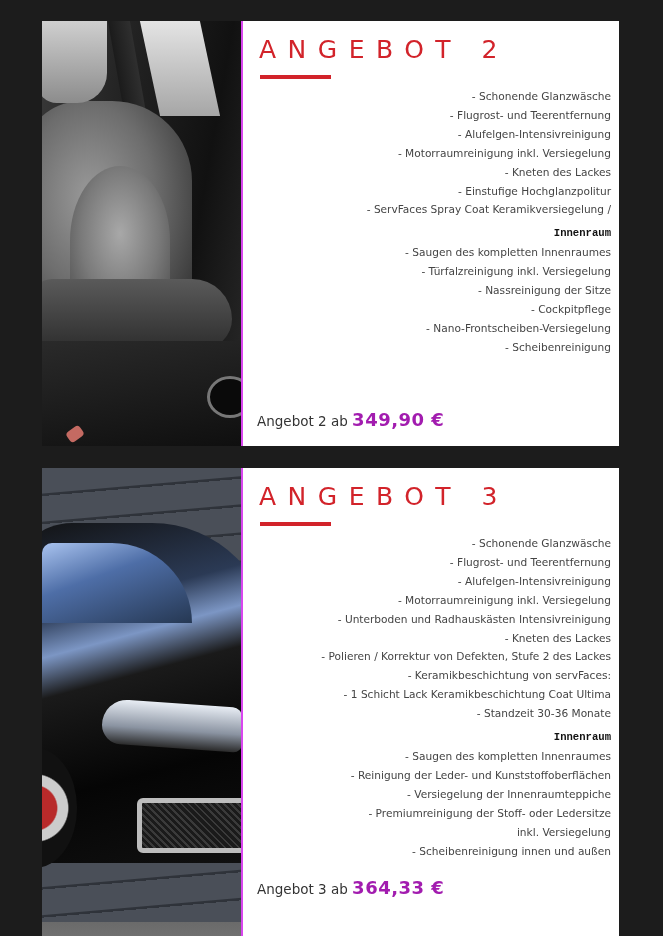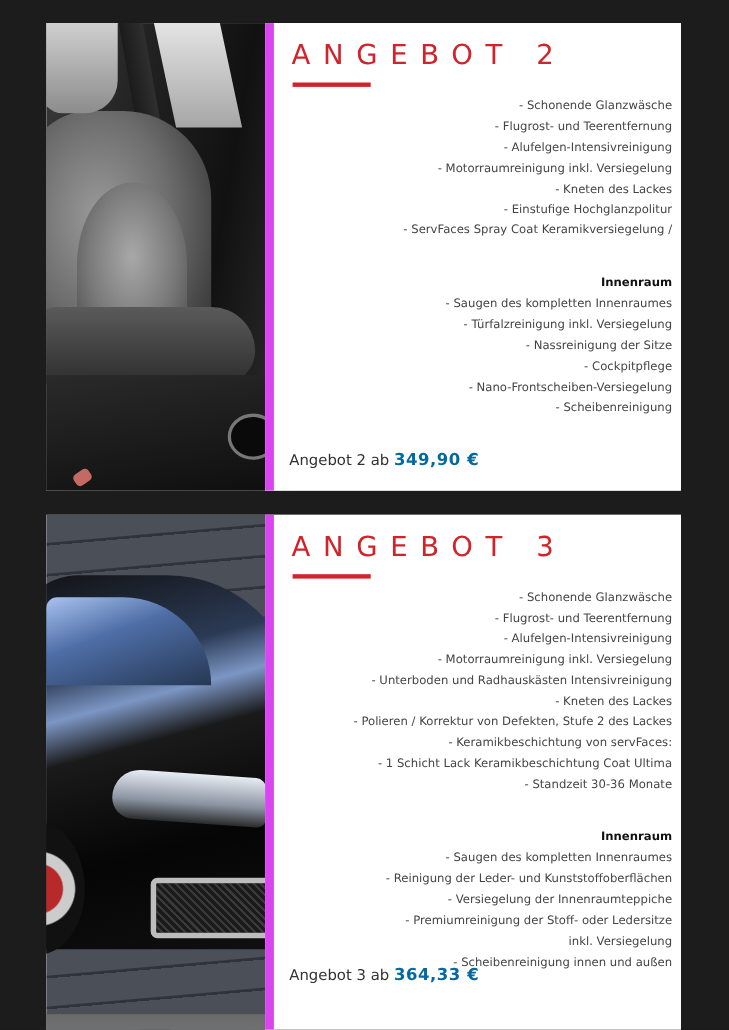--- a/index.html
+++ b/index.html
@@ -2,31 +2,31 @@
 <html><head>
 <meta charset="utf-8">
 <style>
   html, body { margin:0; padding:0; }
   body { width:663px; height:936px; background:#1c1c1c; position:relative; overflow:hidden;
          font-family:"DejaVu Sans", sans-serif; }
   .card { position:absolute; left:42px; width:577px; display:flex; background:#fff; }
   .card1 { top:21px; height:425px; }
   .card2 { top:468px; height:524px; }
   .photo { width:199px; height:100%; position:relative; overflow:hidden; flex:none; }
-  .panel { flex:1; background:#fff; position:relative; border-left:8px solid #d946ef; }
+  .panel { flex:1; background:#fff; position:relative; border-left:2px solid #d946ef; }
   .title { position:absolute; left:16px; top:14px; color:#d2232a; font-size:25px; letter-spacing:11.5px;
            font-family:"DejaVu Sans", sans-serif; font-weight:normal; white-space:nowrap; }
   .bar { position:absolute; left:17px; top:54px; width:71px; height:4px; background:#d2232a; }
   .list { position:absolute; left:22px; top:66px; right:8px; color:#444; font-size:10.6px; line-height:18.9px;text-align:right; }
   .list .li { white-space:nowrap; }
   .list .cont { padding-left:9px; }
   .list .sub { padding-left:6px; }
-  .list .head { font-weight:bold; color:#111; margin-top:29px; }
+  .list .head { font-weight:bold; color:#111; margin-top:5px;font-family:Liberation Mono, monospace; }
   .price { position:absolute; left:14px; color:#333; font-size:13.5px; white-space:nowrap; }
-  .price b { font-size:15px; color:#0369a1; font-weight:bold; letter-spacing:0.5px; }
+  .price b { font-size:18px; color:#a21caf; font-weight:bold; letter-spacing:0.5px; }
   .card1 .price { top:388px; }
   .card2 .price { top:409px; }
   
   .seat-bg { position:absolute; inset:0; background:linear-gradient(100deg,#3a3a3a 0%,#222 35%,#111 70%,#2a2a2a 100%); }
   .seat-back { position:absolute; left:-20px; top:80px; width:170px; height:240px; border-radius:60px 80px 30px 30px;
                background:radial-gradient(ellipse at 40% 40%,#9a9a9a 0%,#6d6d6d 45%,#3d3d3d 80%,#262626 100%); }
   .seat-panel { position:absolute; left:28px; top:145px; width:100px; height:150px; border-radius:50% 50% 20% 20%;
                background:radial-gradient(ellipse at 50% 45%,#a8a8a8 0%,#7a7a7a 55%,#4a4a4a 100%); }
   .headrest { position:absolute; left:-5px; top:0; width:70px; height:82px; border-radius:0 0 30px 20px;
               background:linear-gradient(180deg,#cfcfcf,#8c8c8c); }

